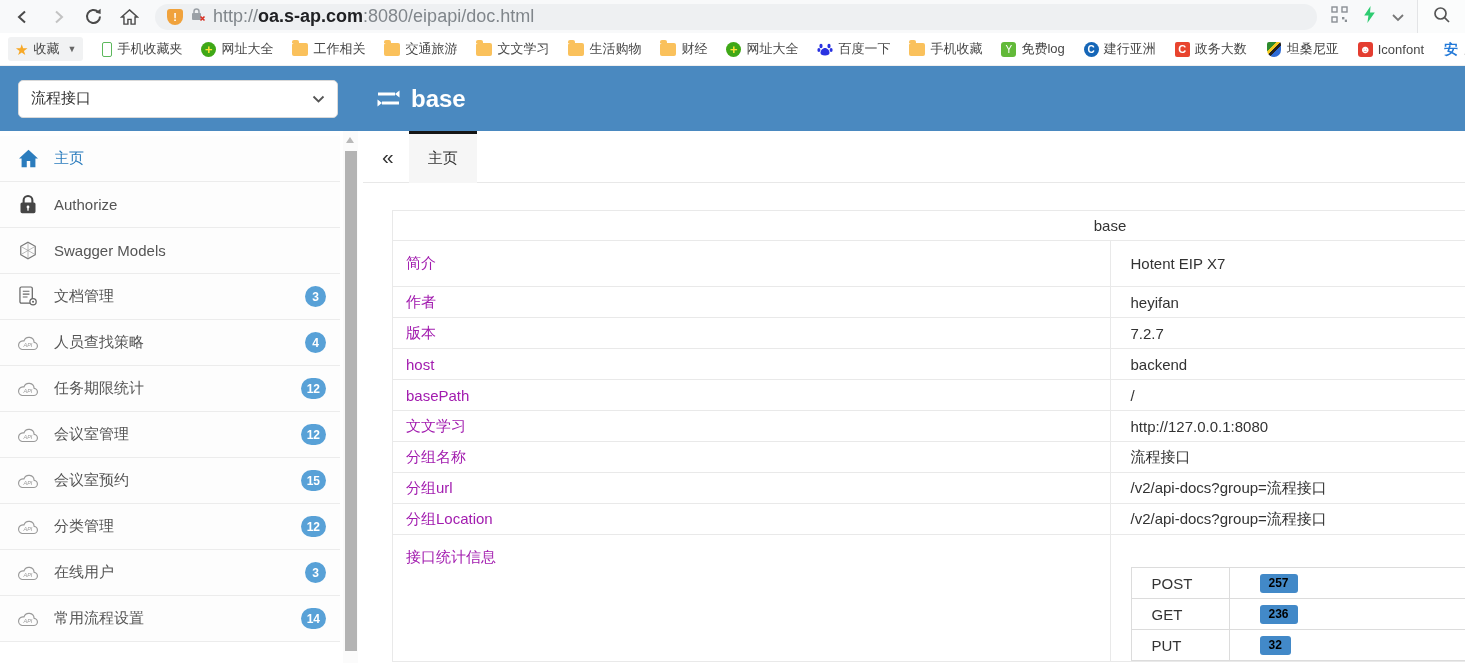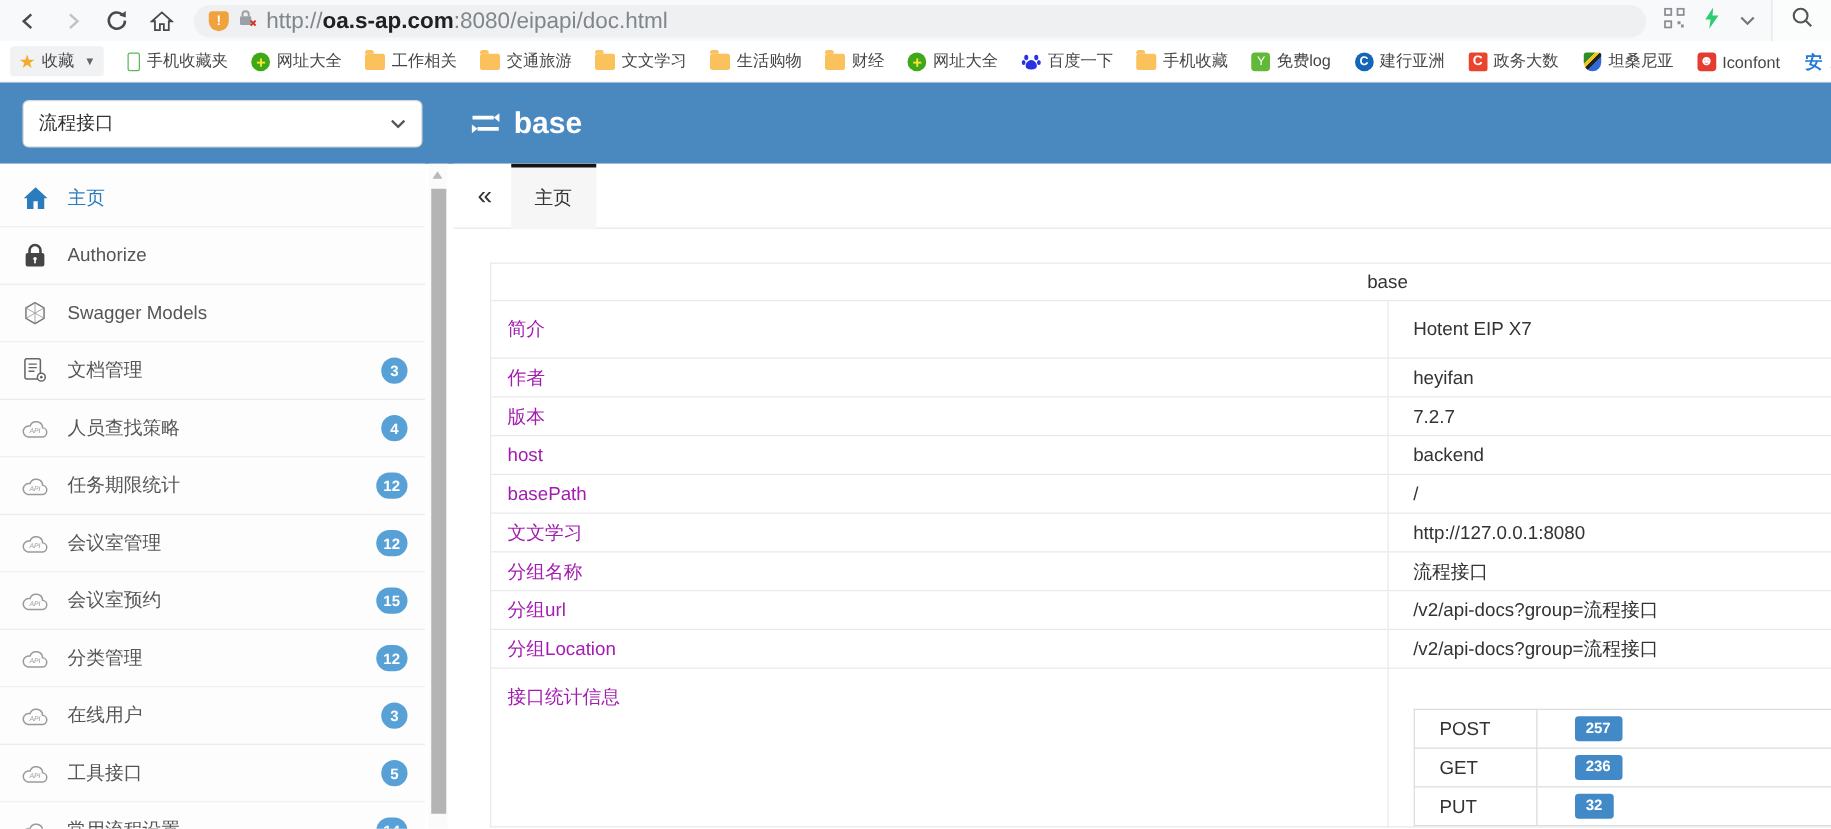--- a/index.html
+++ b/index.html
@@ -61,21 +61,21 @@
   table.info td { border:1px solid #e9e9e9; height:31px; padding-left:20px; }
   table.info td.lbl { width:501px; padding-left:13px; color:#a21caf; }
   table.info td.hdr { text-align:center; padding-left:0; height:30px; }
   table.info tr.tall td { height:46px; }
   td.statlbl { vertical-align:top; padding-top:13px; }
   td.statcell { vertical-align:top; padding:32px 0 0 17px; }
   table.stats { border-collapse:collapse; width:900px; table-layout:fixed; font-size:15px; color:#333; }
   table.stats td { border:1px solid #dcdcdc; height:31px; }
   table.stats td.m { width:98px; }
   table.stats td.c { padding-left:30px; }
-  .cbadge { display:inline-block; background:#4289c8; color:#ffffff; font-size:12px; font-weight:bold; padding:2px 9px; border-radius:3px; line-height:1.3; }
+  .cbadge { display:inline-block; background:#4289c8; color:#000000; font-size:12px; font-weight:bold; padding:2px 9px; border-radius:3px; line-height:1.3; }
 </style>
 </head>
 <body>
 
 <div class="screen">
 
   <div class="topbar">
     <div class="navbtns">
       <span>
           <svg width="18" height="18">
@@ -346,30 +346,20 @@
       </div>
       <div class="side-item">
         <span class="sic">
             <svg width="23" height="16" viewBox="0 0 23 16">
               <path d="M5 14.5h11.5a3.6 3.6 0 0 0 .6-7.2A5.2 5.2 0 0 0 7 5.9 3.9 3.9 0 0 0 5 14.5z" fill="none" stroke="#9a9a9a" stroke-width="1.2"></path>
               <text x="6.5" y="11.5" font-size="5.5" font-style="italic" fill="#9a9a9a">API</text>
             </svg>
           </span>
         <span>在线用户</span>
           <span class="badge">3</span>
-      </div>
-      <div class="side-item">
-        <span class="sic">
-            <svg width="23" height="16" viewBox="0 0 23 16">
-              <path d="M5 14.5h11.5a3.6 3.6 0 0 0 .6-7.2A5.2 5.2 0 0 0 7 5.9 3.9 3.9 0 0 0 5 14.5z" fill="none" stroke="#9a9a9a" stroke-width="1.2"></path>
-              <text x="6.5" y="11.5" font-size="5.5" font-style="italic" fill="#9a9a9a">API</text>
-            </svg>
-          </span>
-        <span>工具接口</span>
-          <span class="badge">5</span>
       </div>
       <div class="side-item">
         <span class="sic">
             <svg width="23" height="16" viewBox="0 0 23 16">
               <path d="M5 14.5h11.5a3.6 3.6 0 0 0 .6-7.2A5.2 5.2 0 0 0 7 5.9 3.9 3.9 0 0 0 5 14.5z" fill="none" stroke="#9a9a9a" stroke-width="1.2"></path>
               <text x="6.5" y="11.5" font-size="5.5" font-style="italic" fill="#9a9a9a">API</text>
             </svg>
           </span>
         <span>常用流程设置</span>
           <span class="badge">14</span>

